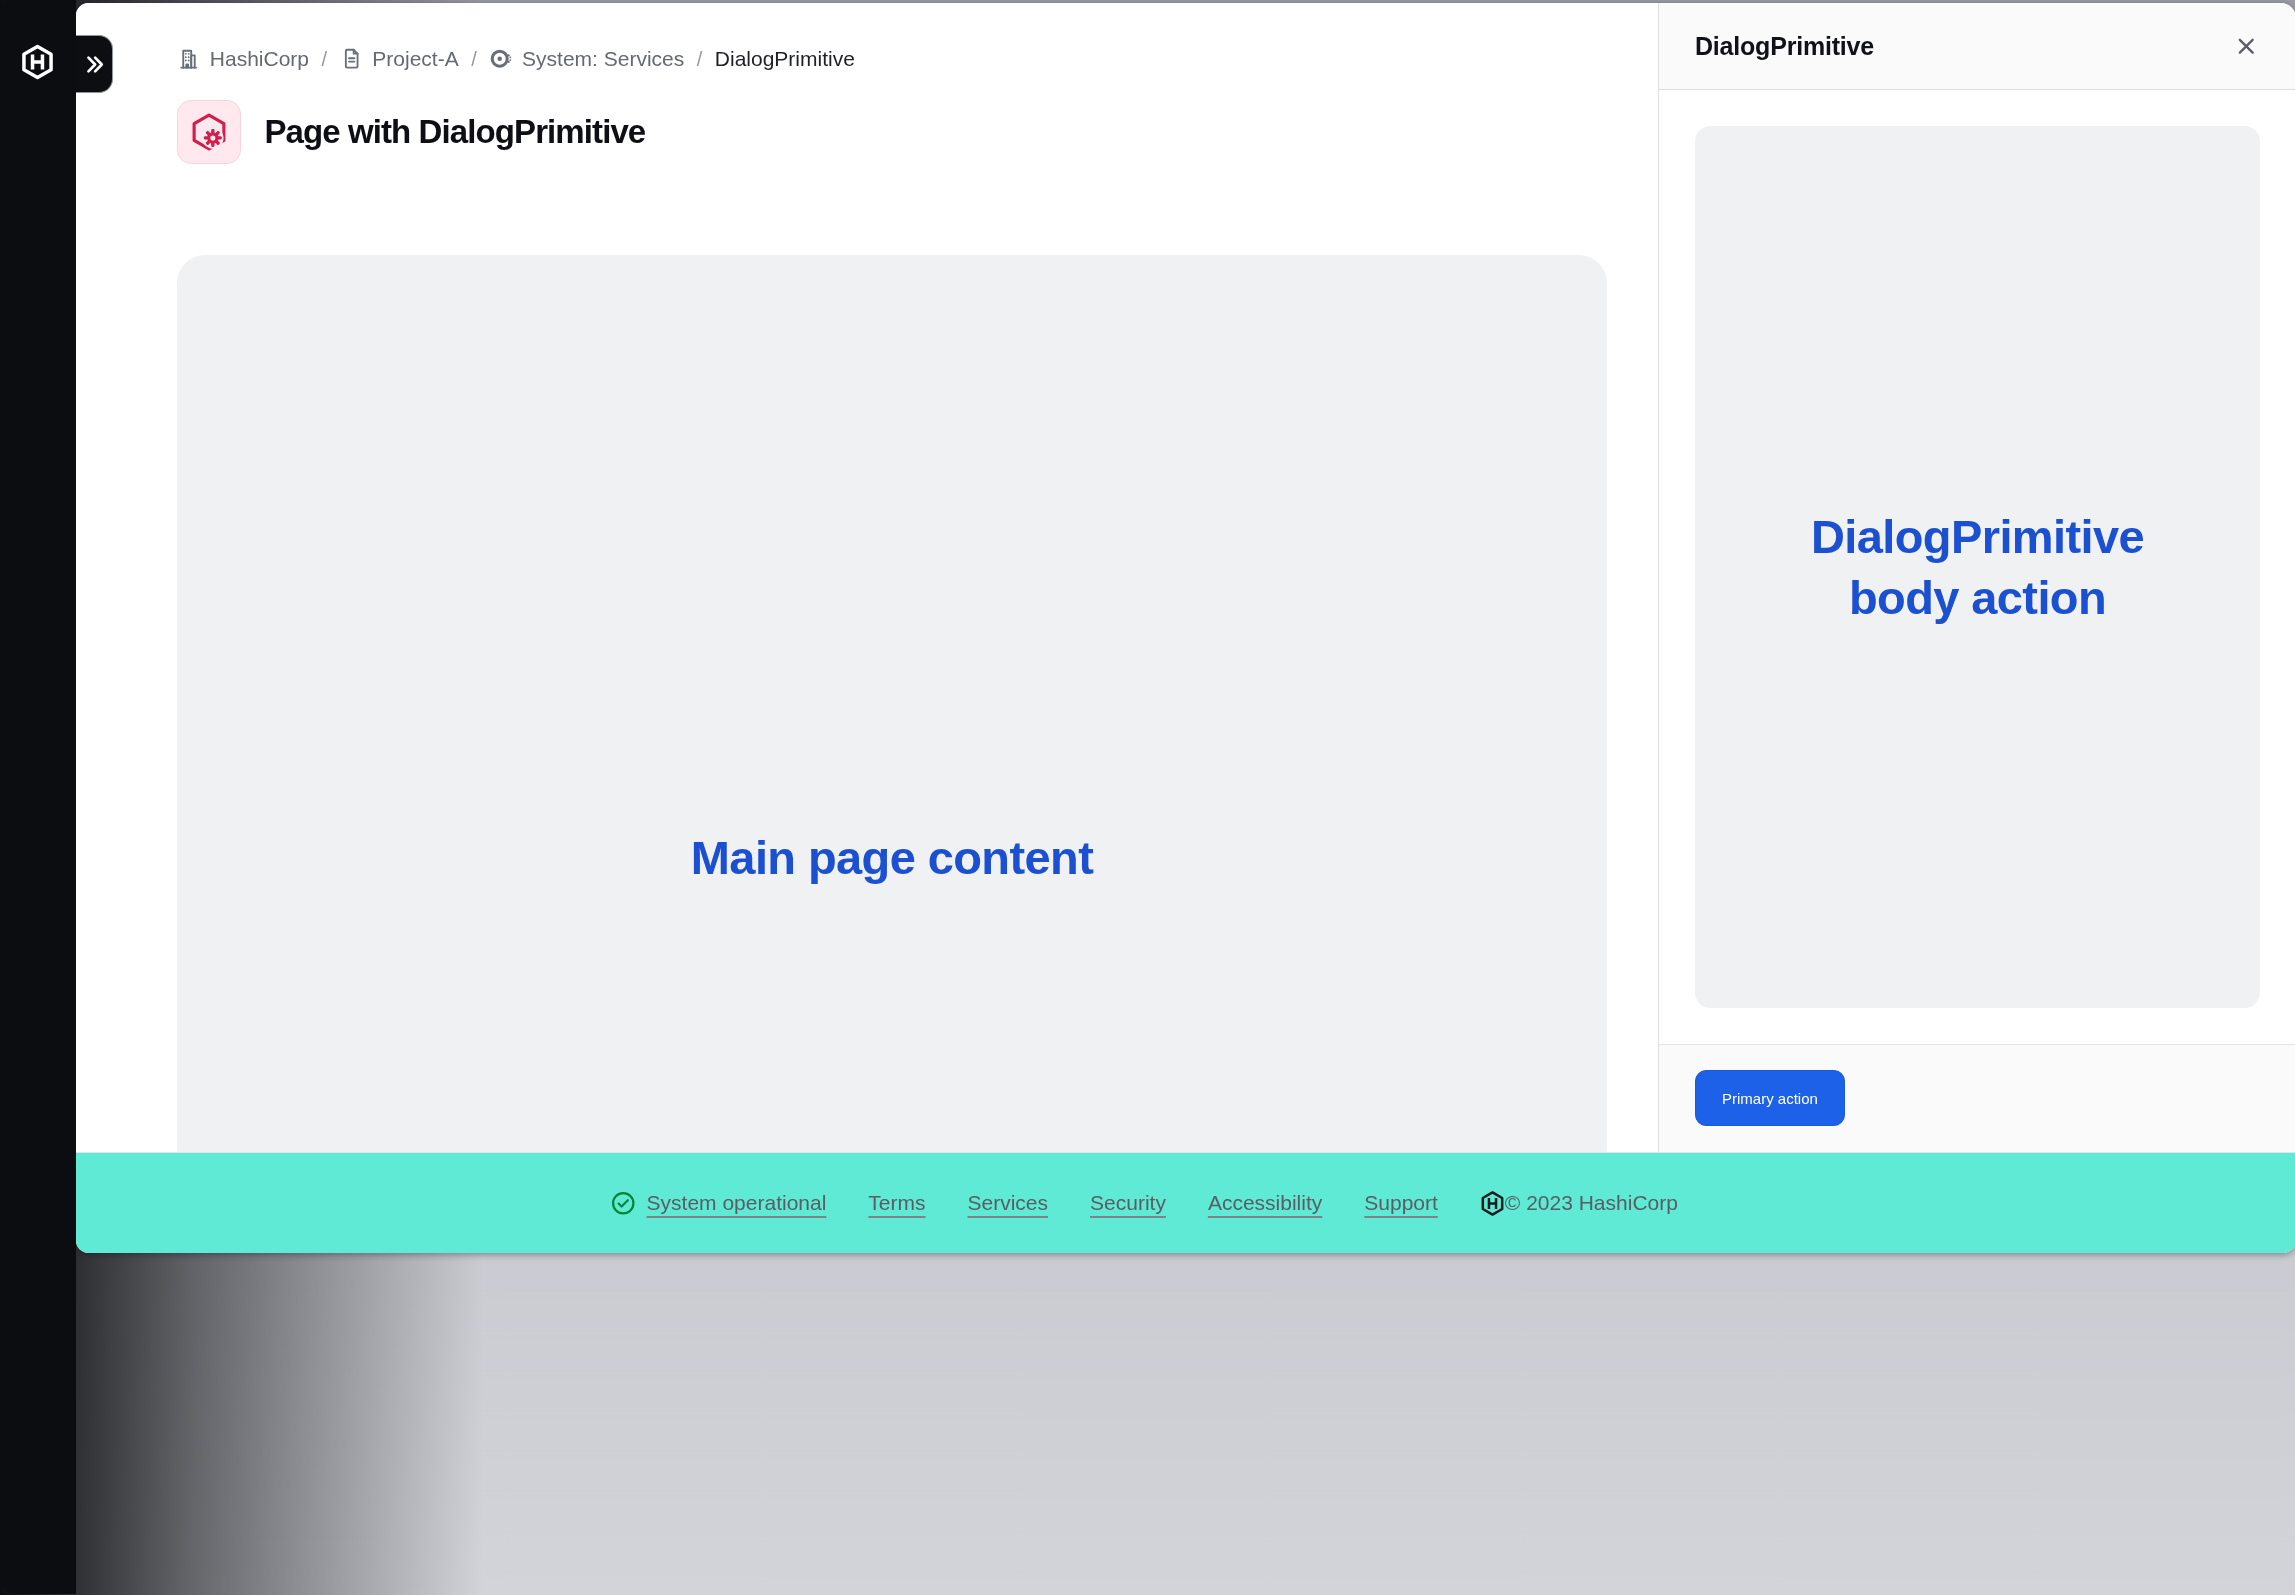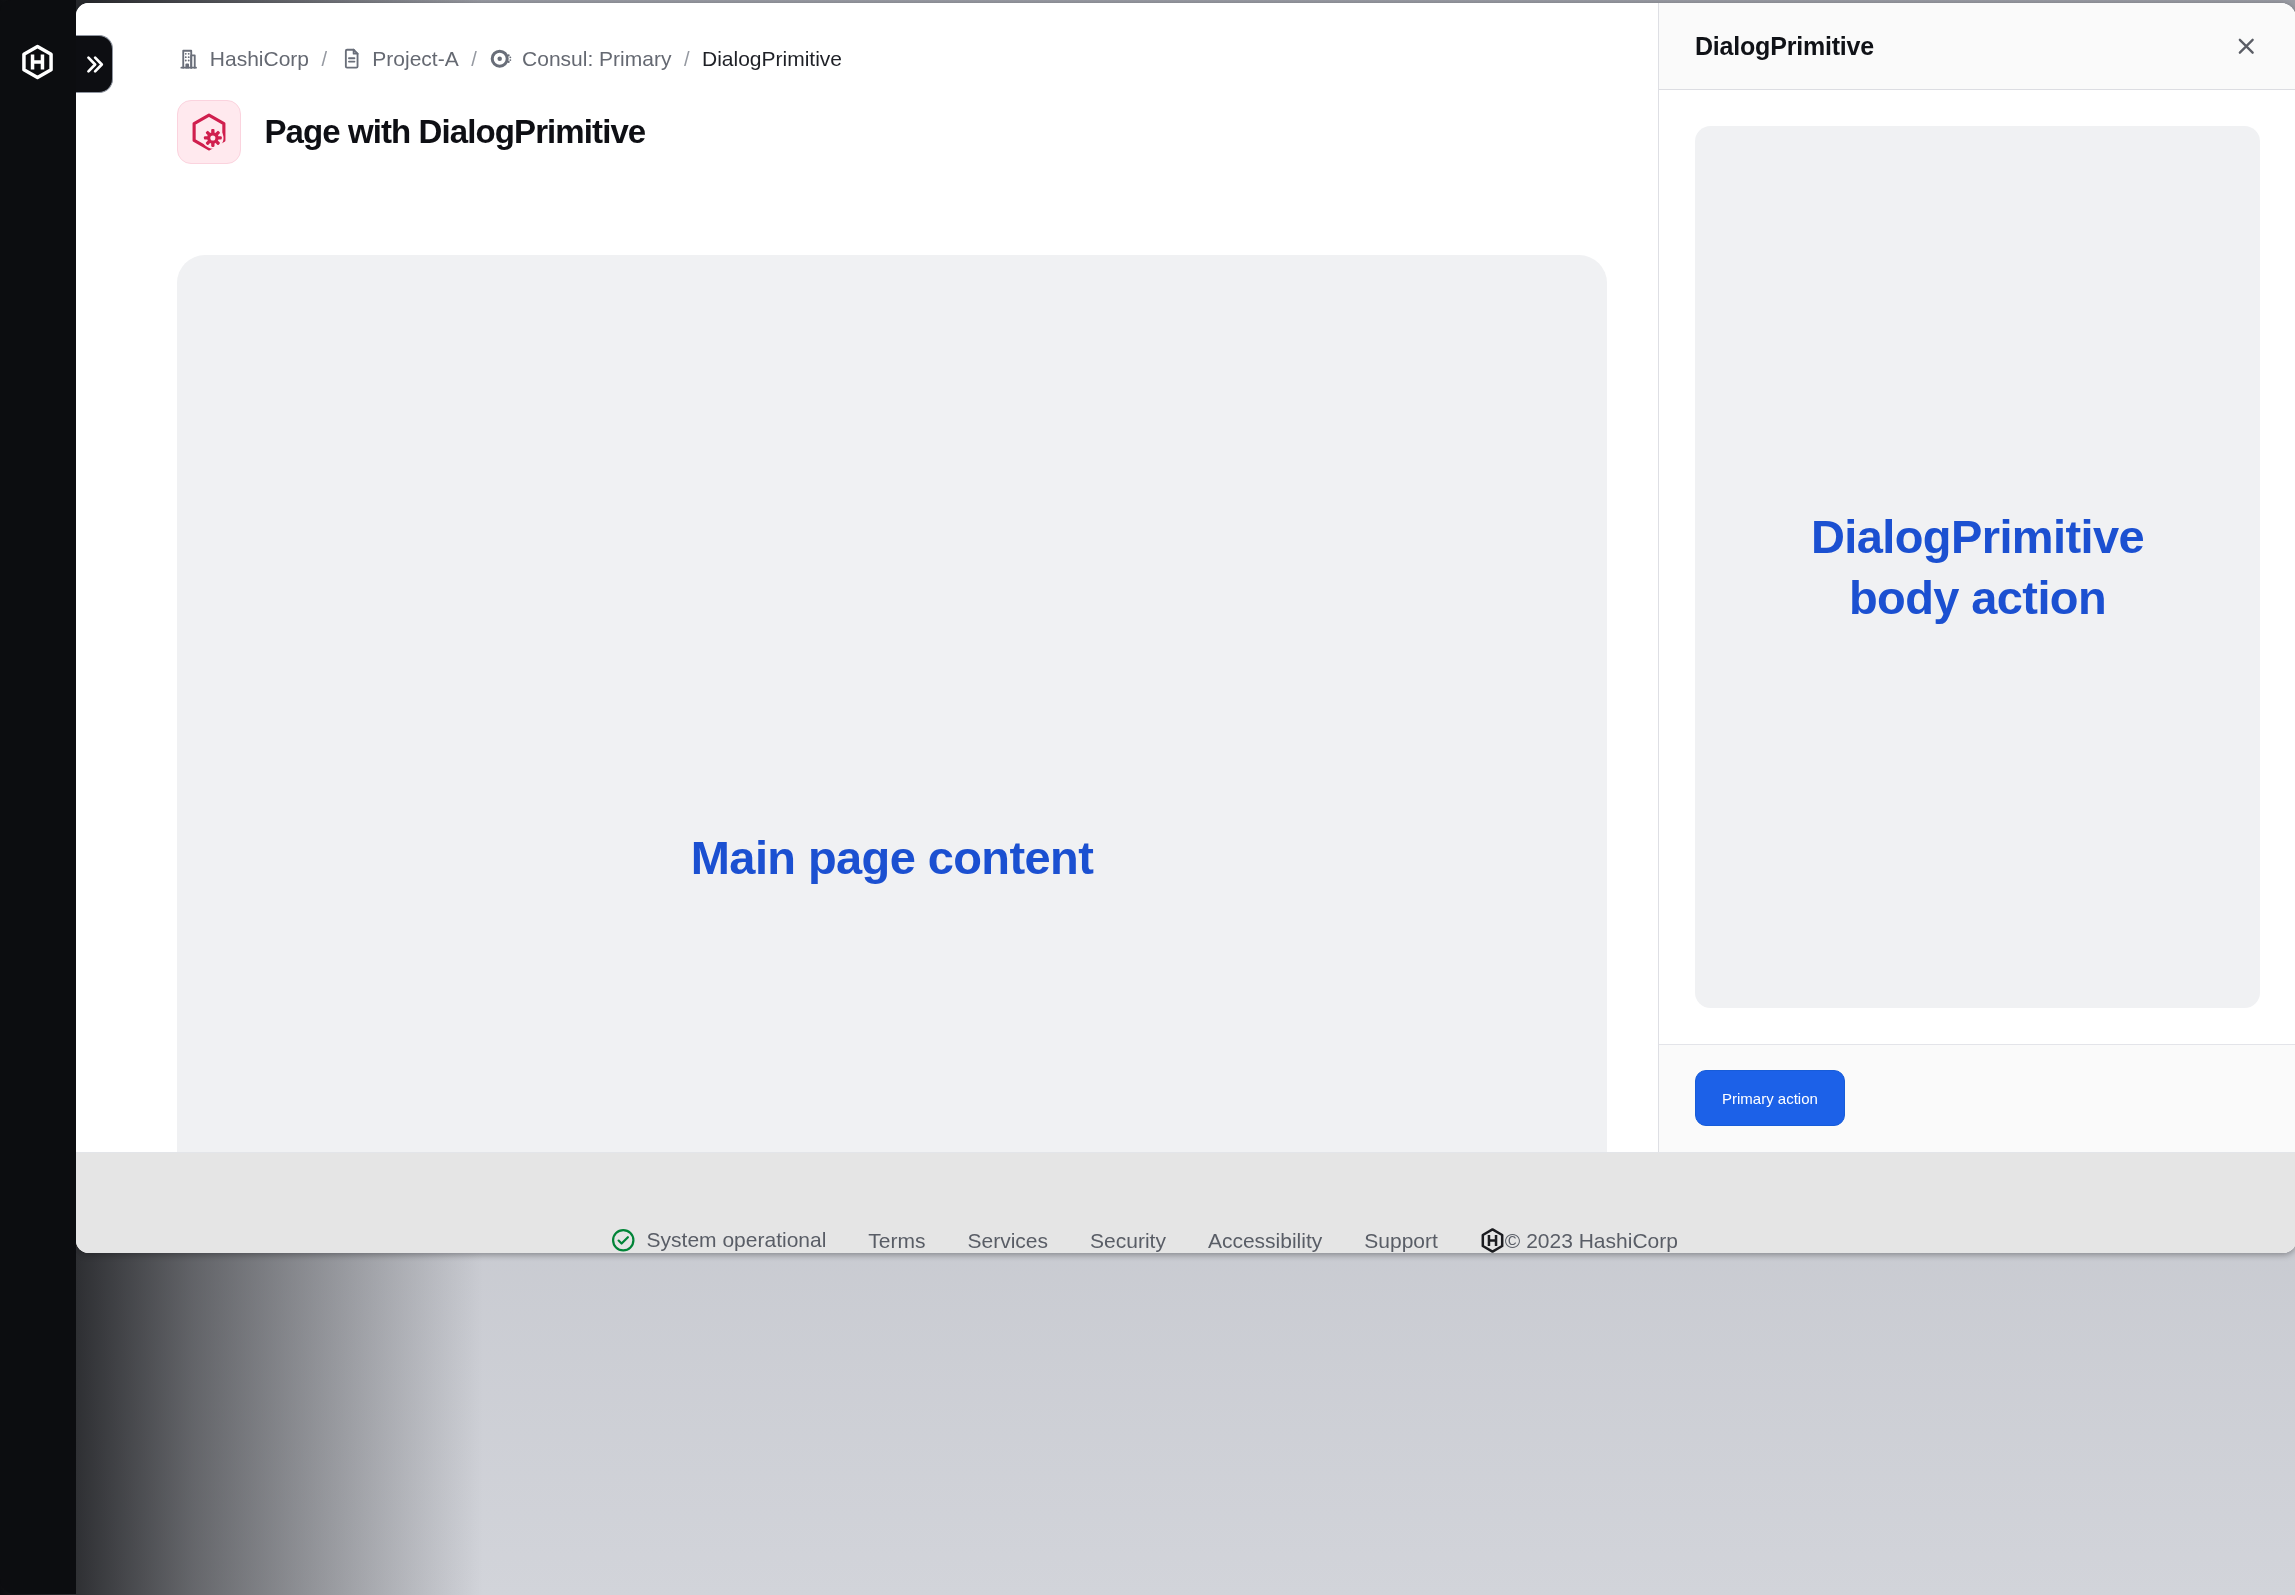--- a/index.html
+++ b/index.html
@@ -125,22 +125,22 @@
     background: #1c61e8; color: #ffffff;
     font-family: inherit; font-size: 15px; font-weight: 500;
     border: 0.8px solid #175cd8; border-radius: 11px;
     display: flex; align-items: center; justify-content: center;
     cursor: pointer;
   }
 
   
   .page-footer {
     flex: 0 0 101px;
-    background: #e5e5e5; border-top: 1.6px solid #e3e5e9;
-    display: flex; align-items: flex-end; justify-content: center;
+    background: #5eead4; border-top: 1.6px solid #e3e5e9;
+    display: flex; align-items: center; justify-content: center;
     gap: 42px; padding-right: 84px;
     font-size: 21px; color: #595d66;
   }
   .footer-link {
     color: #595d66; cursor: pointer; white-space: nowrap;
     text-decoration: underline; text-decoration-thickness: 1.6px; text-underline-offset: 5.5px;
     text-decoration-color: #7d828b;
   }
   .footer-status { display: flex; align-items: center; gap: 10px; }
   .footer-copy { display: flex; align-items: center; color: #595d66; white-space: nowrap; }
@@ -204,21 +204,21 @@
           <span class="crumb-icon">
             <svg width="23.4" height="23.4" viewBox="0 0 24 24" fill="none">
               <circle cx="11" cy="12" r="7.7" stroke="#696e79" stroke-width="3.1"></circle>
               <circle cx="11" cy="12" r="2.3" fill="#696e79"></circle>
               <circle cx="20.1" cy="8.7" r="1.15" fill="#696e79"></circle>
               <circle cx="20.1" cy="15.3" r="1.15" fill="#696e79"></circle>
               <circle cx="21.9" cy="10.6" r="0.95" fill="#696e79"></circle>
               <circle cx="21.9" cy="13.4" r="0.95" fill="#696e79"></circle>
             </svg>
           </span>
-          <span>Consul: Primary</span>
+          <span>System: Services</span>
         </span>
         <span class="crumb-sep">/</span>
 
         <span class="crumb current">
           <span>DialogPrimitive</span>
         </span>
       </nav>
 
       <header class="page-header">
         <div class="title-badge">

